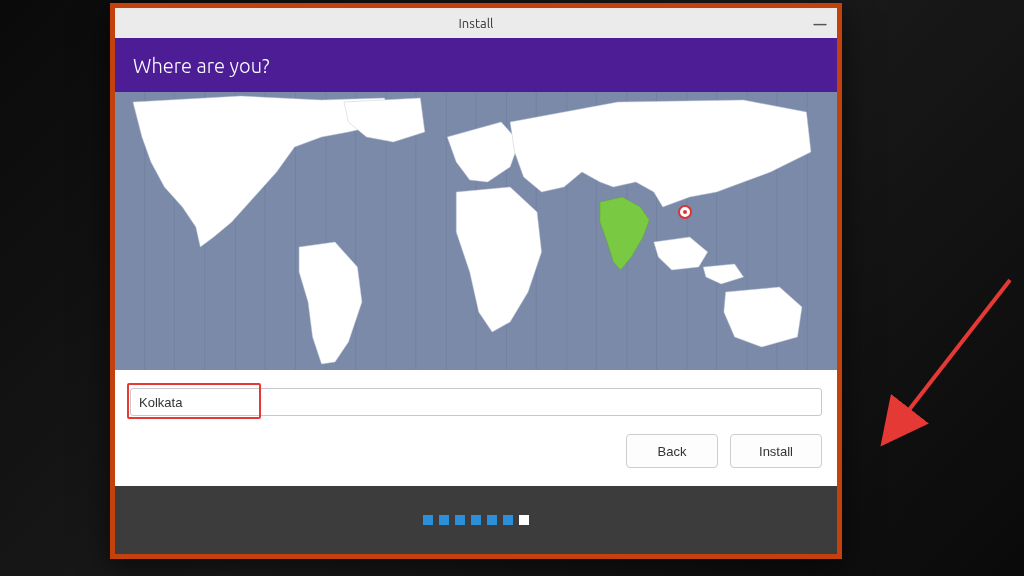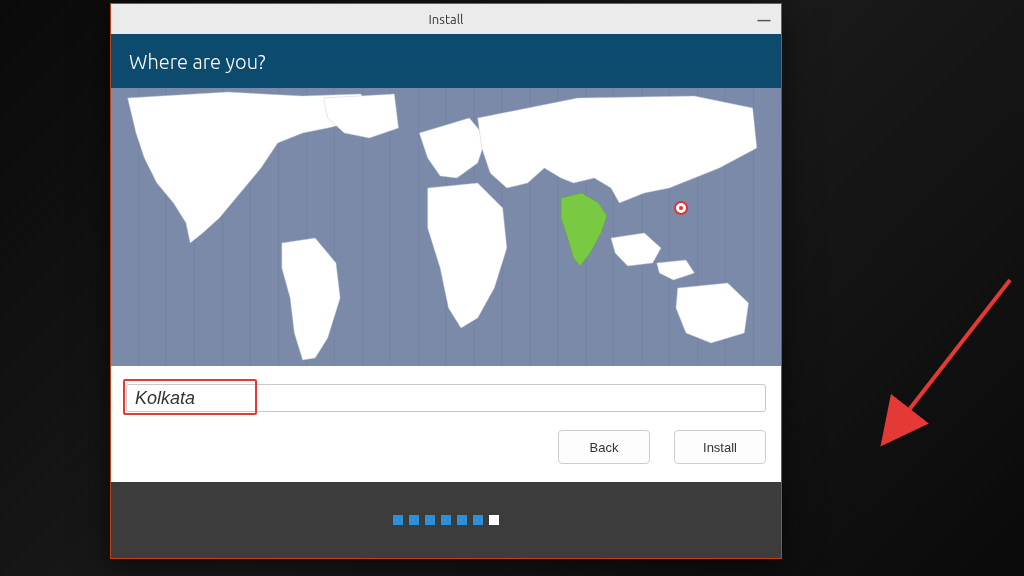--- a/index.html
+++ b/index.html
@@ -14,24 +14,24 @@
     }
     .desktop-bg {
       position: absolute;
       inset: 0;
       background: linear-gradient(135deg, #0a0a0a 0%, #1a1a1a 50%, #0a0a0a 100%);
     }
     .window {
       position: absolute;
       left: 110px;
       top: 3px;
-      width: 672px;
+      width: 732px;
       height: 556px;
       background: #fff;
-      border: 1px solid #c2410c;
+      border: 5px solid #c2410c;
       box-shadow: 0 8px 30px rgba(0,0,0,0.6);
       display: flex;
       flex-direction: column;
     }
     .titlebar {
       height: 30px;
       background: #ebebeb;
       display: flex;
       align-items: center;
       justify-content: center;
@@ -47,21 +47,21 @@
       height: 14px;
       display: flex;
       align-items: flex-end;
       justify-content: center;
       font-weight: bold;
       color: #555;
       cursor: pointer;
     }
     .header-strip {
       height: 54px;
-      background: #0c4a6e;
+      background: #4c1d95;
       color: #fff;
       display: flex;
       align-items: center;
       padding: 0 18px;
       font-size: 20px;
       font-weight: 300;
     }
     .map-area {
       height: 278px;
       background: #7a8aa8;
@@ -103,42 +103,41 @@
     }
     .form-row {
       padding: 18px 15px 10px;
       background: #fff;
       position: relative;
     }
     .location-input {
       width: 100%;
       height: 28px;
       padding: 4px 8px;
-      font-size: 18px;
+      font-size: 13px;
       border: 1px solid #c9c9c9;
       border-radius: 3px;
       outline: none;
       color: #333;
-      font-style: italic;
     }
     .highlight-box {
       position: absolute;
       left: 12px;
       top: 13px;
       width: 134px;
       height: 36px;
       border: 2px solid #e53935;
       pointer-events: none;
       border-radius: 2px;
     }
     .button-row {
       padding: 8px 15px 18px;
       display: flex;
       justify-content: flex-end;
-      gap: 24px;
+      gap: 12px;
       background: #fff;
     }
     .btn {
       min-width: 92px;
       height: 34px;
       padding: 0 18px;
       background: #fdfdfd;
       border: 1px solid #cdcdcd;
       border-radius: 4px;
       font-size: 13px;

